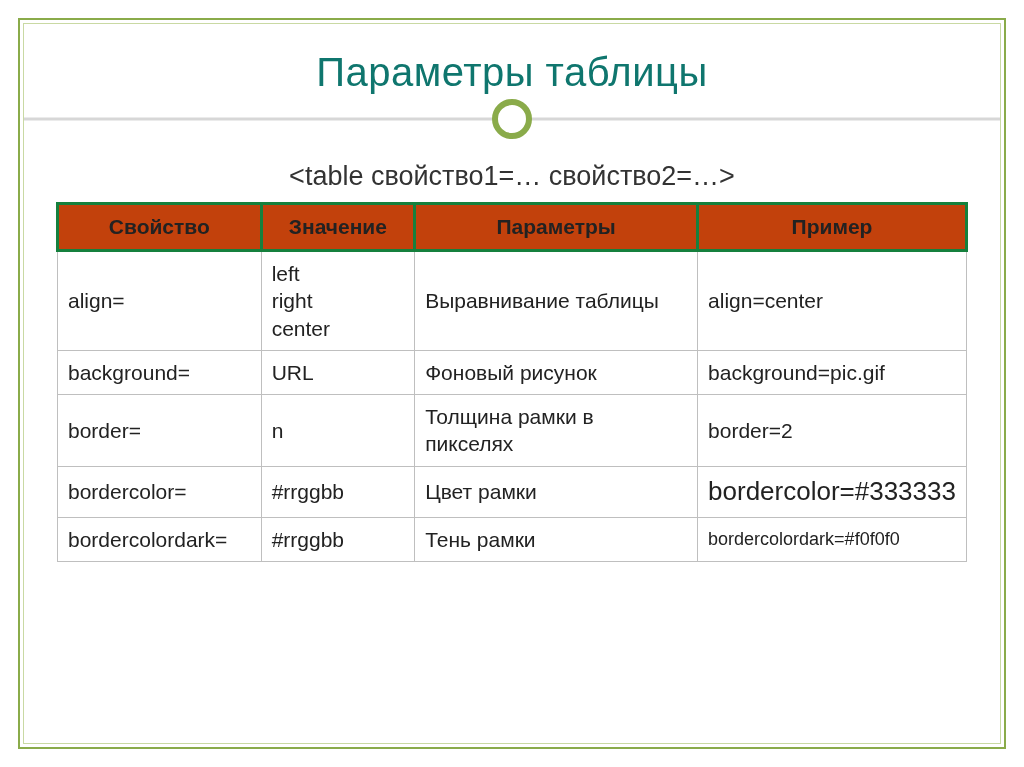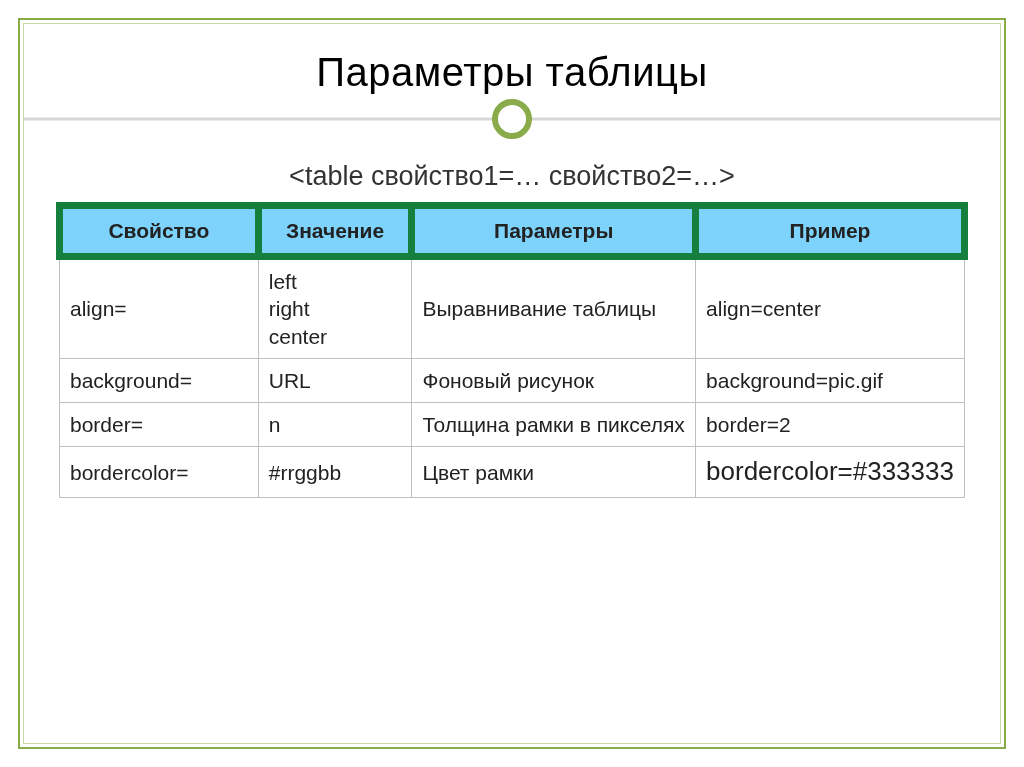--- a/index.html
+++ b/index.html
@@ -26,21 +26,21 @@
   }
   .header {
     position: relative;
     text-align: center;
     padding-top: 26px;
     padding-bottom: 40px;
   }
   .title {
     font-size: 40px;
     font-weight: 400;
-    color: #000000;
+    color: #0f766e;
     letter-spacing: 0.5px;
   }
   .ornament {
     position: relative;
     height: 4px;
     margin-top: 22px;
   }
   .ornament-line {
     position: absolute;
     top: 50%;
@@ -70,25 +70,25 @@
     margin-bottom: 10px;
     font-weight: 400;
     text-align: center;
   }
   table.props {
     width: 100%;
     border-collapse: collapse;
     font-size: 21px;
   }
   table.props th {
-    background: #7dd3fc;
+    background: #c2410c;
     font-weight: bold;
     text-align: center;
     padding: 10px 24px;
-    border: 7px solid #15803d;
+    border: 3px solid #15803d;
     color: #222;
   }
   table.props td {
     border: 1px solid #bfbfbf;
     padding: 8px 10px;
     vertical-align: middle;
     color: #222;
     line-height: 1.3;
   }
   table.props td.prop-name {
@@ -146,18 +146,24 @@
             <td>n</td>
             <td>Толщина рамки в пикселях</td>
             <td>border=2</td>
           </tr>
           <tr>
             <td class="prop-name">bordercolor=</td>
             <td>#rrggbb</td>
             <td>Цвет рамки</td>
             <td style="font-size:26px">bordercolor=#333333</td>
           </tr>
+          <tr>
+            <td class="prop-name">bordercolordark=</td>
+            <td>#rrggbb</td>
+            <td>Тень рамки</td>
+            <td style="font-size:18px">bordercolordark=#f0f0f0</td>
+          </tr>
         </tbody>
       </table>
     </div>
 
   </div>
 </div>
 
 </body></html>

